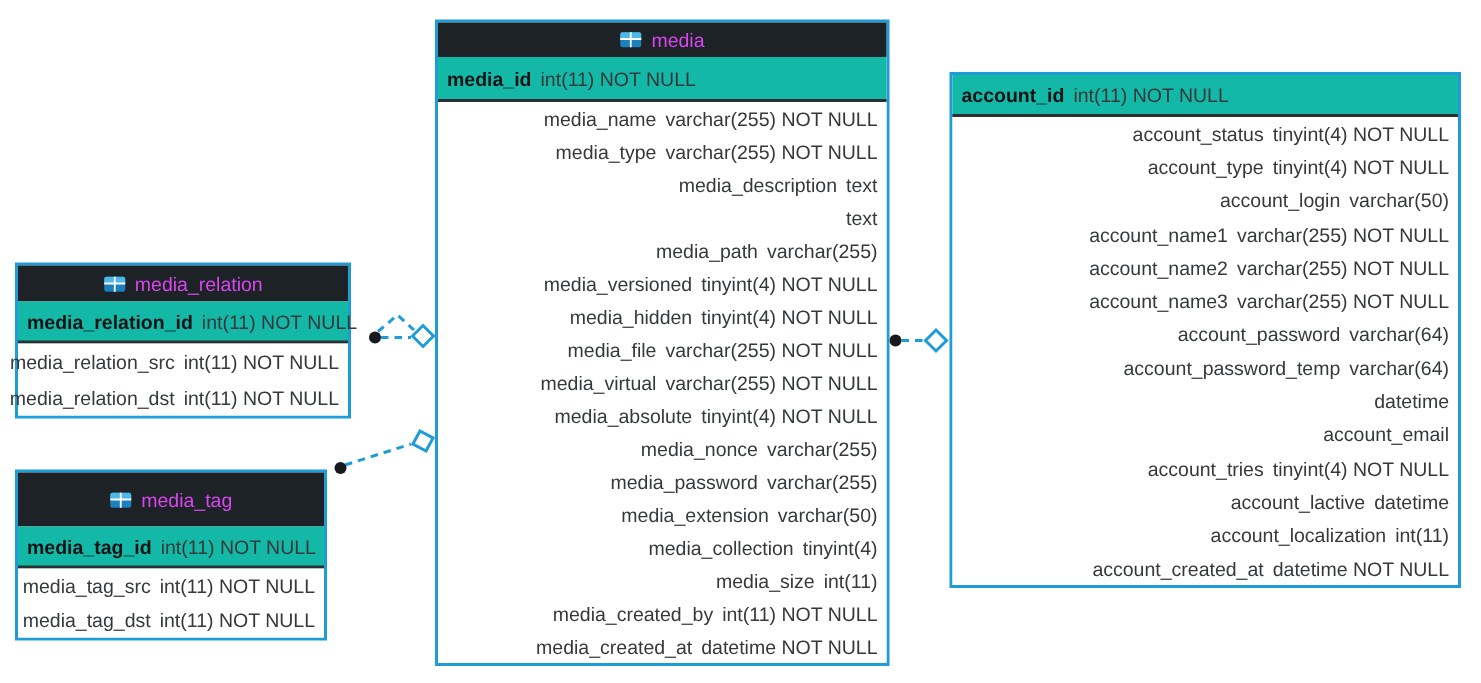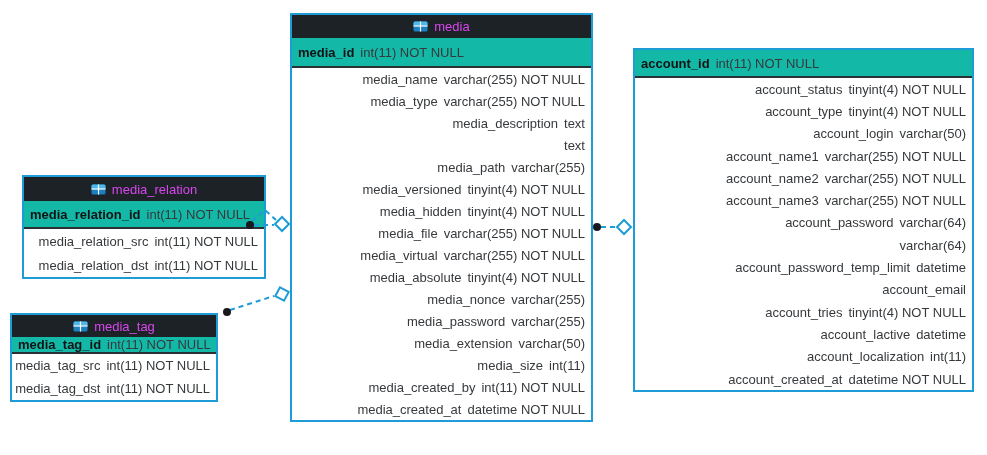--- a/index.html
+++ b/index.html
@@ -39,28 +39,28 @@
   .pk-row .fname{font-weight:bold;color:var(--pk-text)}
   .pk-row .ftype{color:var(--row-text)}
   .tbl-row{
     display:flex;justify-content:flex-end;align-items:center;
     padding:0 6px;color:var(--row-text);background:#fff;
   }
   .fname{white-space:nowrap}
   .ftype{white-space:nowrap;margin-left:6px;text-align:right}
 
   
-  #tbl-media-relation{left:22px;top:175px;width:244px}
+  #tbl-media-relation{left:10px;top:175px;width:224px}
   #tbl-media-relation .tbl-header{height:24px}
   #tbl-media-relation .pk-row{height:28px}
   #tbl-media-relation .tbl-row{height:24px}
 
   #tbl-media-tag{left:10px;top:313px;width:208px}
-  #tbl-media-tag .tbl-header{height:22px}
-  #tbl-media-tag .pk-row{height:17px}
+  #tbl-media-tag .tbl-header{height:36px}
+  #tbl-media-tag .pk-row{height:28px}
   #tbl-media-tag .tbl-row{height:23px}
 
   #tbl-media{left:290px;top:13px;width:303px}
   #tbl-media .tbl-header{height:23px}
   #tbl-media .pk-row{height:30px}
   #tbl-media .tbl-row{height:22px}
 
   #tbl-account{left:633px;top:48px;width:341px}
   #tbl-account .tbl-header{height:22px}
   #tbl-account .pk-row{height:28px}
@@ -191,20 +191,24 @@
         </div>
         <div class="tbl-row">
           <span class="fname">media_password</span>
           <span class="ftype">varchar(255)</span>
         </div>
         <div class="tbl-row">
           <span class="fname">media_extension</span>
           <span class="ftype">varchar(50)</span>
         </div>
         <div class="tbl-row">
+          <span class="fname">media_collection</span>
+          <span class="ftype">tinyint(4)</span>
+        </div>
+        <div class="tbl-row">
           <span class="fname">media_size</span>
           <span class="ftype">int(11)</span>
         </div>
         <div class="tbl-row">
           <span class="fname">media_created_by</span>
           <span class="ftype">int(11) NOT NULL</span>
         </div>
         <div class="tbl-row">
           <span class="fname">media_created_at</span>
           <span class="ftype">datetime NOT NULL</span>
@@ -240,24 +244,24 @@
         </div>
         <div class="tbl-row">
           <span class="fname">account_name3</span>
           <span class="ftype">varchar(255) NOT NULL</span>
         </div>
         <div class="tbl-row">
           <span class="fname">account_password</span>
           <span class="ftype">varchar(64)</span>
         </div>
         <div class="tbl-row">
+          <span class="fname">account_password_temp</span>
           <span class="ftype">varchar(64)</span>
         </div>
         <div class="tbl-row">
-          <span class="fname">account_password_temp_limit</span>
           <span class="ftype">datetime</span>
         </div>
         <div class="tbl-row">
           <span class="fname">account_email</span>
         </div>
         <div class="tbl-row">
           <span class="fname">account_tries</span>
           <span class="ftype">tinyint(4) NOT NULL</span>
         </div>
         <div class="tbl-row">

